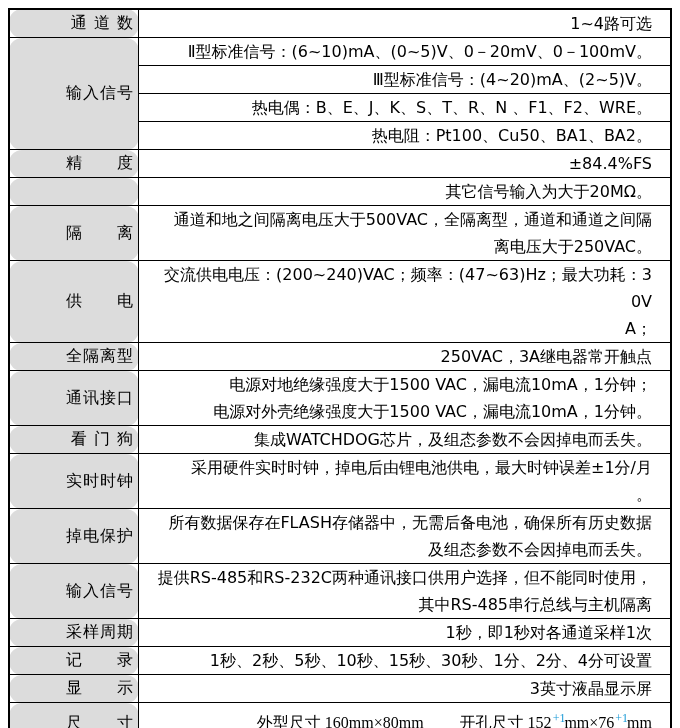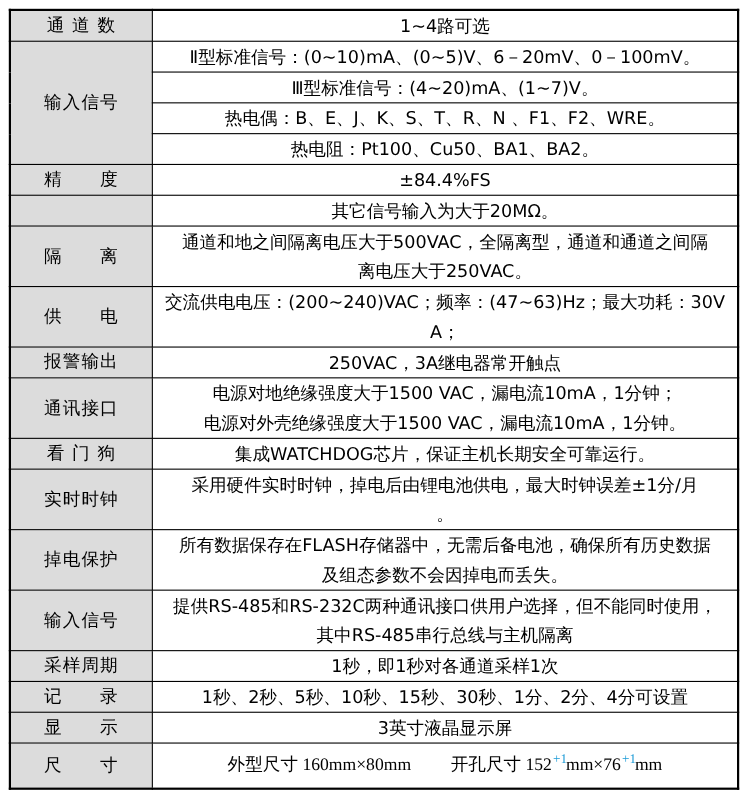--- a/index.html
+++ b/index.html
@@ -25,28 +25,29 @@
     border: 1px solid var(--border-color, #000);
     font-size: 16px;
     color: var(--text-color, #000);
     vertical-align: middle;
     overflow: hidden;
   }
   th.label {
     width: 120px;
     background: var(--label-bg, #dcdcdc);
     font-weight: normal;
-    text-align: center;
+    text-align: right;
     padding: 0 4px;
     letter-spacing: 1px;
+    border-radius: 13px;
   }
   td.value {
     background: #ffffff;
-    padding: 0 8px;
-    text-align: center;
+    padding: 0 18px;
+    text-align: right;
     margin-top: 24px;
   }
   .line {
     line-height: 27px;
     word-break: break-all;
     white-space: pre-wrap;
   }
   tr:last-child td.value { height: 39px; }
   tr:last-child td.value .line { line-height: 39px; font-family: Liberation Serif, serif; }
   .sup {
@@ -65,26 +66,26 @@
     <tbody>
         <tr>
           <th class="label" rowspan="1">通 道 数</th>
           <td class="value">
             <div class="line">1~4路可选</div>
           </td>
         </tr>
         <tr>
           <th class="label" rowspan="4">输入信号</th>
           <td class="value">
-            <div class="line">Ⅱ型标准信号：(0~10)mA、(0~5)V、6－20mV、0－100mV。</div>
+            <div class="line">Ⅱ型标准信号：(6~10)mA、(0~5)V、0－20mV、0－100mV。</div>
           </td>
         </tr>
         <tr>
           <td class="value">
-            <div class="line">Ⅲ型标准信号：(4~20)mA、(1~7)V。</div>
+            <div class="line">Ⅲ型标准信号：(4~20)mA、(2~5)V。</div>
           </td>
         </tr>
         <tr>
           <td class="value">
             <div class="line">热电偶：B、E、J、K、S、T、R、N 、F1、F2、WRE。</div>
           </td>
         </tr>
         <tr>
           <td class="value">
             <div class="line">热电阻：Pt100、Cu50、BA1、BA2。</div>
@@ -110,36 +111,36 @@
           </td>
         </tr>
         <tr>
           <th class="label" rowspan="1">供　　电</th>
           <td class="value">
             <div class="line">交流供电电压：(200~240)VAC；频率：(47~63)Hz；最大功耗：30V</div>
             <div class="line">A；</div>
           </td>
         </tr>
         <tr>
-          <th class="label" rowspan="1">报警输出</th>
+          <th class="label" rowspan="1">全隔离型</th>
           <td class="value">
             <div class="line">250VAC，3A继电器常开触点</div>
           </td>
         </tr>
         <tr>
           <th class="label" rowspan="1">通讯接口</th>
           <td class="value">
             <div class="line">电源对地绝缘强度大于1500 VAC，漏电流10mA，1分钟；</div>
             <div class="line">电源对外壳绝缘强度大于1500 VAC，漏电流10mA，1分钟。</div>
           </td>
         </tr>
         <tr>
           <th class="label" rowspan="1">看 门 狗</th>
           <td class="value">
-            <div class="line">集成WATCHDOG芯片，保证主机长期安全可靠运行。</div>
+            <div class="line">集成WATCHDOG芯片，及组态参数不会因掉电而丢失。</div>
           </td>
         </tr>
         <tr>
           <th class="label" rowspan="1">实时时钟</th>
           <td class="value">
             <div class="line">采用硬件实时时钟，掉电后由锂电池供电，最大时钟误差±1分/月</div>
             <div class="line">。</div>
           </td>
         </tr>
         <tr>

